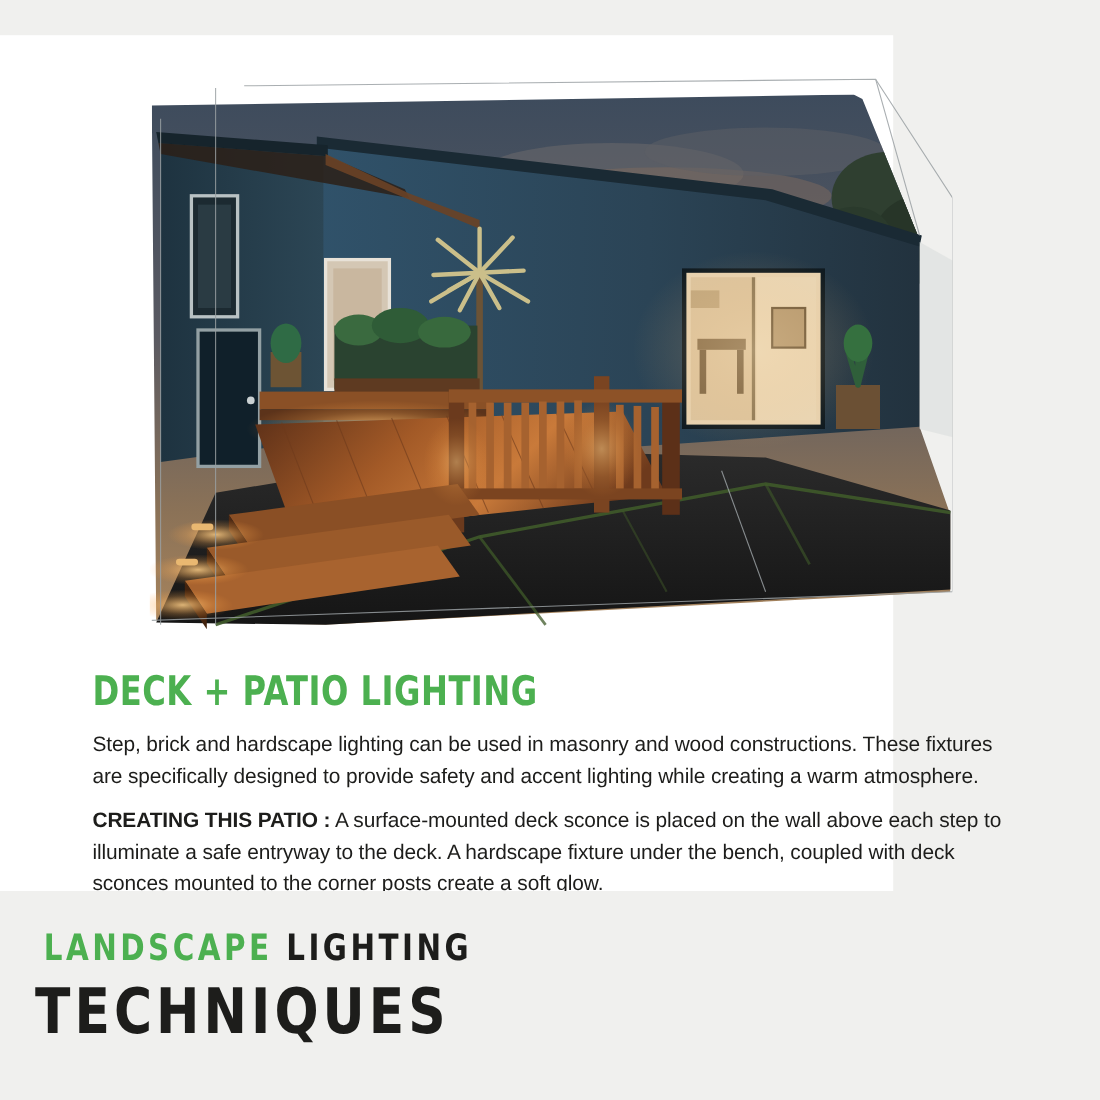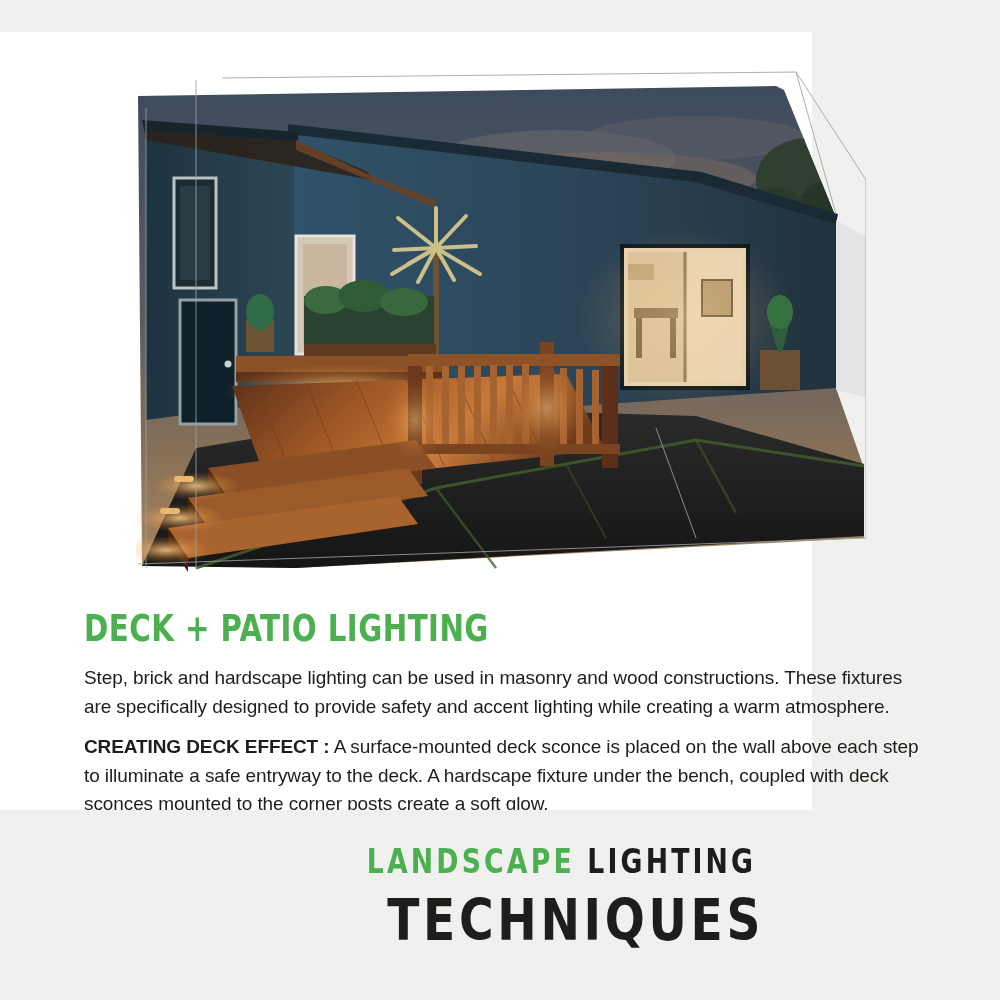--- a/index.html
+++ b/index.html
@@ -82,21 +82,21 @@
     top: 810px;
     width: 1000px;
     height: 190px;
     background: #f0f0ee;
   }
   .footer-inner {
     position: absolute;
     left: 0;
     top: 32px;
     width: 796px;
-    text-align: right;
+    text-align: left;
   }
   .footer-line1 {
     font-family: "DejaVu Sans Condensed", "Liberation Sans Narrow", "Liberation Sans", sans-serif;
     font-weight: bold;
     font-size: 33px;
     letter-spacing: 3.5px;
     transform: scaleX(0.9);
   }
   .footer-line1 .green { color: #4cb050; }
   .footer-line1 .dark { color: #1d1d1b; }
@@ -315,21 +315,21 @@
             <polyline points="60,12 60,500"></polyline>
             <polyline points="520,360 560,470"></polyline>
           </g>
         </svg>
       </div>
     </div>
 
     <div class="text-block">
       <h1 class="headline">DECK + PATIO LIGHTING</h1>
       <p class="para">Step, brick and hardscape lighting can be used in masonry and wood constructions. These fixtures are specifically designed to provide safety and accent lighting while creating a warm atmosphere.</p>
-      <p class="para"><span class="lead">CREATING DECK EFFECT :</span><span> A surface-mounted deck sconce is placed on the wall above each step to illuminate a safe entryway to the deck. A hardscape fixture under the bench, coupled with deck sconces mounted to the corner posts create a soft glow.</span></p>
+      <p class="para"><span class="lead">CREATING THIS PATIO :</span><span> A surface-mounted deck sconce is placed on the wall above each step to illuminate a safe entryway to the deck. A hardscape fixture under the bench, coupled with deck sconces mounted to the corner posts create a soft glow.</span></p>
     </div>
 
   </div>
 
   <div class="footer">
     <div class="footer-inner">
       <div class="footer-line1"><span class="green">LANDSCAPE</span> <span class="dark">LIGHTING</span></div>
       <div class="footer-line2">TECHNIQUES</div>
     </div>
   </div>

